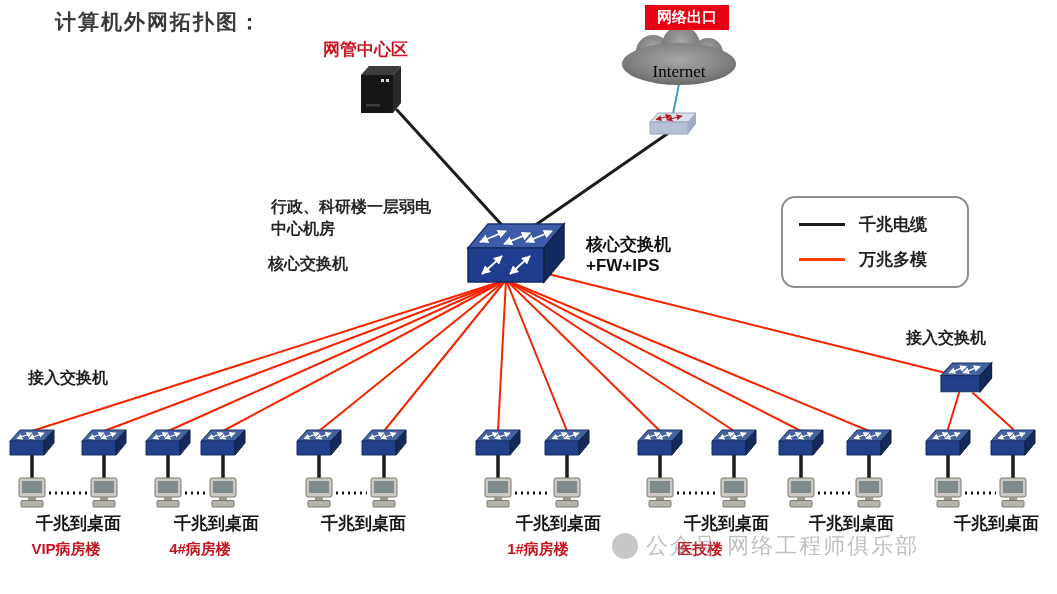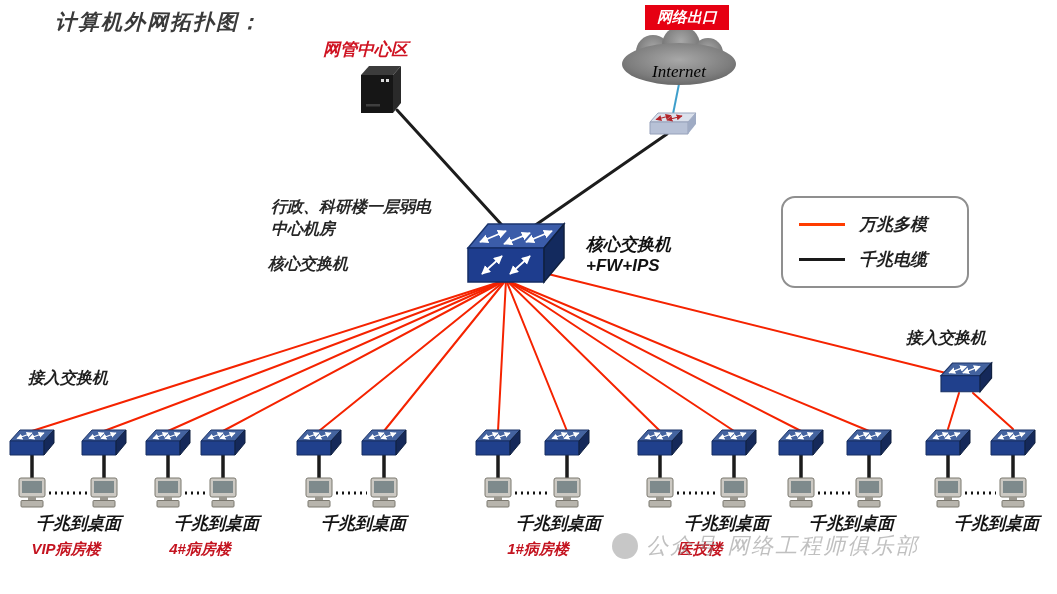--- a/index.html
+++ b/index.html
@@ -1,17 +1,17 @@
 <!DOCTYPE html>
 <html><head>
 <meta charset="utf-8">
 <style>
   html,body{margin:0;padding:0;background:#fff;}
   .canvas{position:relative;width:1057px;height:594px;background:#ffffff;overflow:hidden;
-          font-family:"Liberation Sans",sans-serif;font-style:italic;}
+          font-family:"Liberation Sans",sans-serif;}
   svg.diagram{position:absolute;left:0;top:0;}
 
   
   .ln-black{stroke:#1c1c1c;stroke-width:3;stroke-linecap:round;}
   .ln-blue{stroke:#3d9ecb;stroke-width:2;}
   .fan line{stroke:#f52300;stroke-width:2;stroke-linecap:round;}
   .drop line{stroke:#1c1c1c;stroke-width:3.5;}
   .dots line{stroke:#141414;stroke-width:3;stroke-dasharray:2 4;}
 
   
@@ -205,26 +205,26 @@
 
   <div class="lbl room" style="left:271px;top:197px;">行政、科研楼一层弱电</div>
   <div class="lbl room" style="left:271px;top:219px;">中心机房</div>
   <div class="lbl room" style="left:268px;top:254px;">核心交换机</div>
 
   <div class="lbl core-label" style="left:586px;top:233px;">核心交换机</div>
   <div class="lbl core-label" style="left:586px;top:256px;">+FW+IPS</div>
 
   <div class="legend" style="left:781px;top:196px;">
     <div class="legend-row">
+      <span class="legend-line line-black"></span>
+      <span class="legend-text">千兆电缆</span>
+    </div>
+    <div class="legend-row">
       <span class="legend-line line-orange"></span>
       <span class="legend-text">万兆多模</span>
-    </div>
-    <div class="legend-row">
-      <span class="legend-line line-black"></span>
-      <span class="legend-text">千兆电缆</span>
     </div>
   </div>
 
   <div class="lbl section" style="left:28px;top:368px;">接入交换机</div>
   <div class="lbl section" style="left:906px;top:328px;">接入交换机</div>
 
   <div class="desktop" style="left:9px;top:512px;">千兆到桌面</div>
   <div class="desktop" style="left:147px;top:512px;">千兆到桌面</div>
   <div class="desktop" style="left:294px;top:512px;">千兆到桌面</div>
   <div class="desktop" style="left:489px;top:512px;">千兆到桌面</div>

